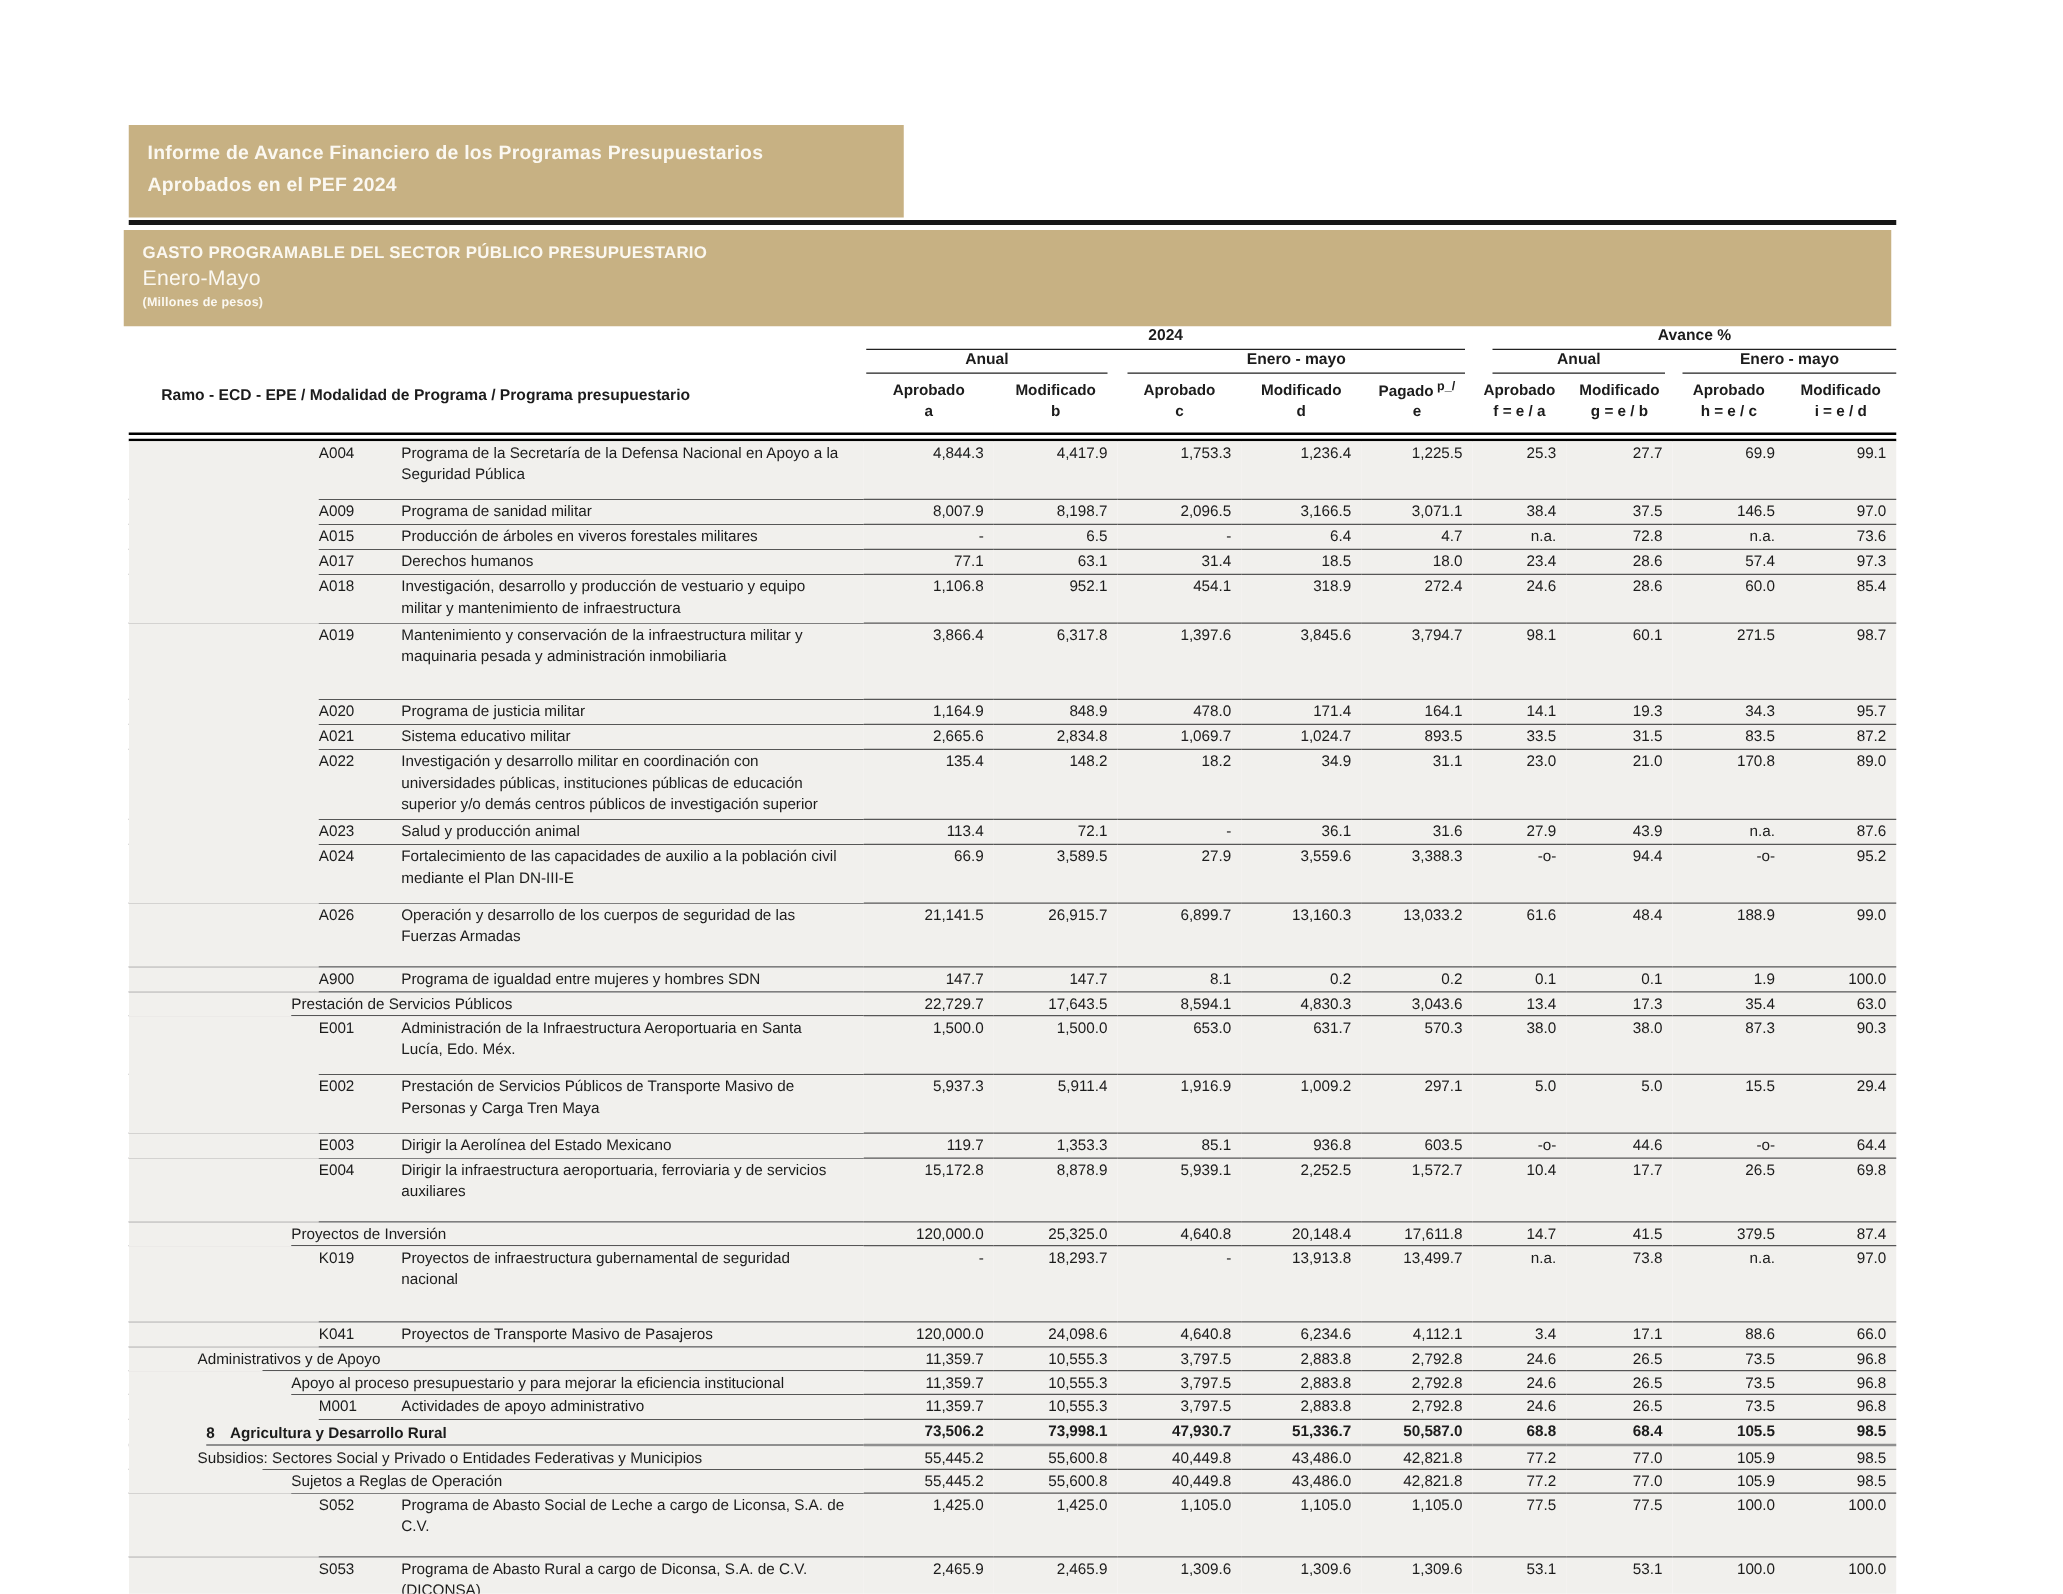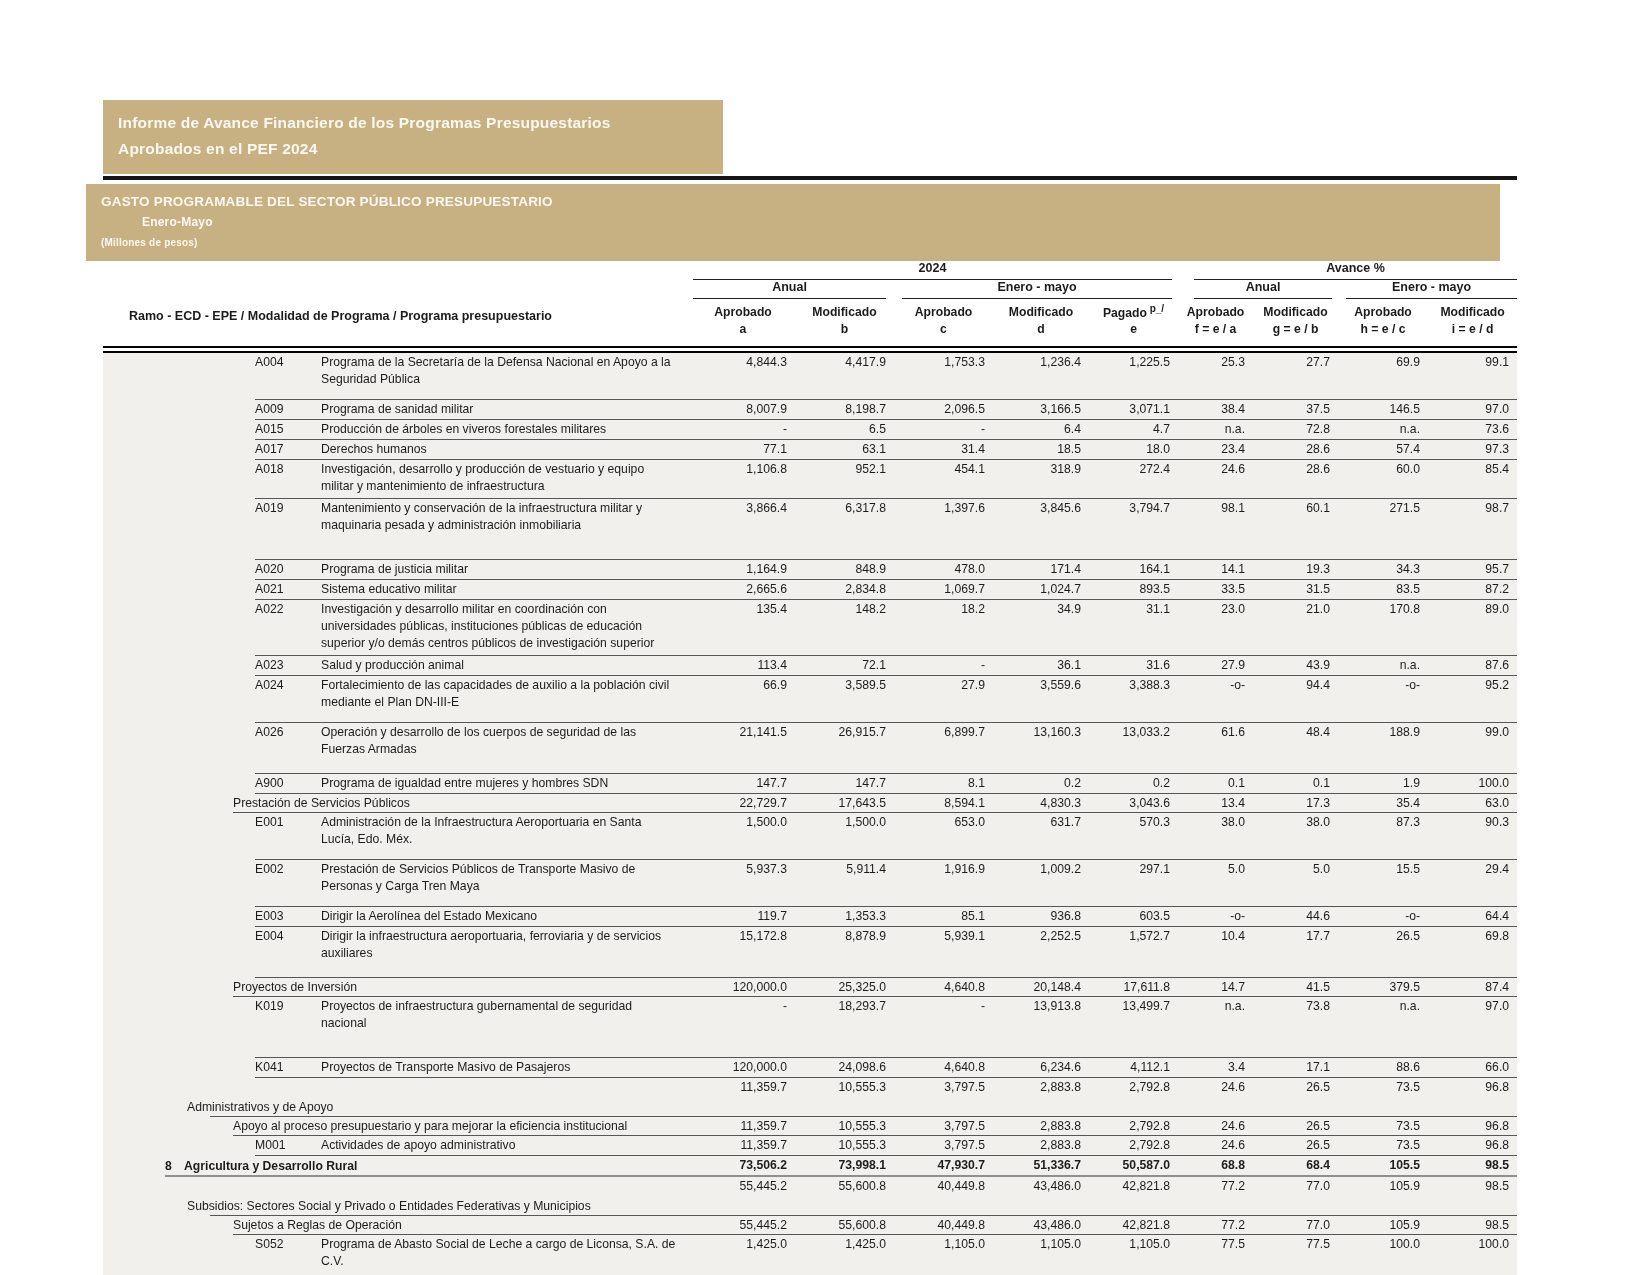--- a/index.html
+++ b/index.html
@@ -9,25 +9,25 @@
     -webkit-font-smoothing:antialiased;
   }
   .banner1{
     position:absolute;left:103px;top:100px;width:590px;
     background:#c7b183;color:#fbf8f1;font-weight:bold;font-size:15.5px;
     padding:10px 15px 12px;letter-spacing:.2px;
   }
   .banner1 div{line-height:26px;}
   .topbar{position:absolute;left:103px;top:176px;width:1414px;height:0;border-top:4px solid #161616;}
   .banner2{
-    position:absolute;left:86px;top:184px;width:1414px;box-sizing:border-box;
+    position:absolute;left:99px;top:184px;width:1414px;box-sizing:border-box;
     background:#c7b183;color:#fbf8f1;padding:7px 15px 8px;letter-spacing:.2px;
   }
   .banner2 .l1{font-size:13.5px;font-weight:bold;line-height:21px;}
-  .banner2 .l2{font-size:12px;font-weight:bold;line-height:21px;margin-left:41px;}
+  .banner2 .l2{font-size:17px;font-weight:normal;line-height:21px;}
   .banner2 .l3{font-size:10px;font-weight:bold;line-height:20px;}
 
   table.report{
     position:absolute;left:103px;top:261px;width:1414px;
     border-collapse:collapse;table-layout:fixed;font-size:12.2px;
   }
   th{font-weight:bold;padding:0;}
   .grp div, .sub div{
     border-bottom:1.6px solid #222;text-align:center;font-size:12.5px;
     height:16px;line-height:15px;padding-bottom:2px;
@@ -60,21 +60,21 @@
   }
   tr.program{--ind:152px;}
   tr.group3{--ind:130px;}
   tr.group2{--ind:107px;}
   tr.ramo{--ind:62px;}
   .lwrap{display:flex;align-items:flex-start;padding-left:152px;gap:33px;}
   .code{flex:0 0 33px;line-height:15px;}
   .nm{flex:1;line-height:15px;padding-right:14px;}
   .program .nm{line-height:17px;margin-top:-1px;}
   .glbl{display:block;line-height:15px;white-space:nowrap;}
-  .group2 .glbl{padding-left:84px;margin-top:20px;}
+  .group2 .glbl{padding-left:55px;}
   .group3 .glbl{padding-left:130px;}
   tr.ramo td{font-weight:bold;}
   tr.ramo td.label, tr.ramo td.num{border-bottom:2.5px solid #8f8f8f;}
   tr.ramo td.label::after{height:2.5px;bottom:-2.5px;}
   .rwrap{display:flex;padding-left:62px;line-height:16px;}
   .rnum{flex:0 0 19px;}
   .rlbl{white-space:nowrap;}
   tr.gap-g1 td{padding-bottom:11px;}
   tr.gap-g2 td{padding-bottom:15px;}
   tr.gap-g3 td{padding-bottom:25px;}

